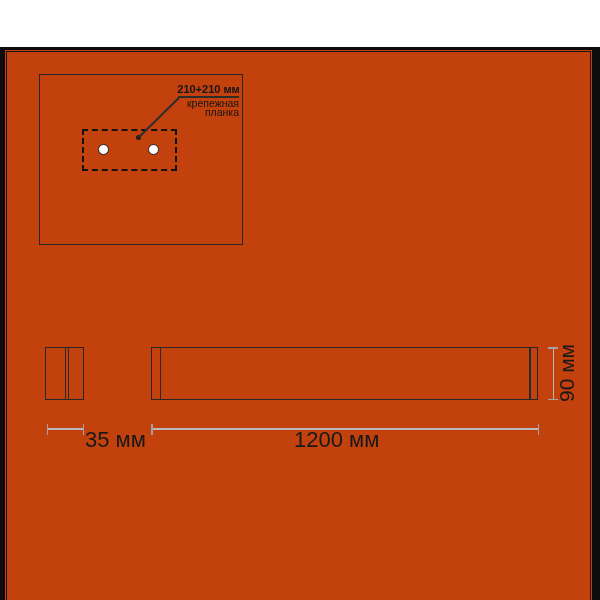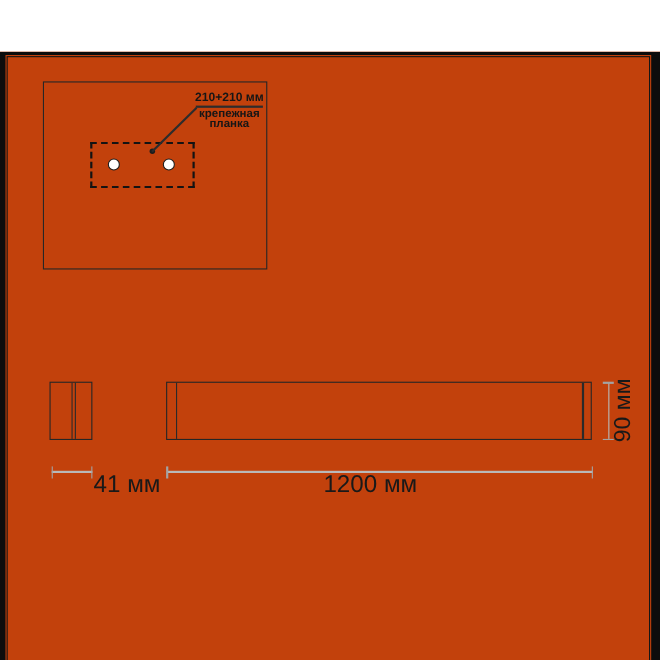--- a/index.html
+++ b/index.html
@@ -62,22 +62,22 @@
     background: #2c2c2c;
   }
   .annotation-dim {
     left: 173px; top: 35px; width: 69px;
     text-align: center;
     font-size: 11px; font-weight: 700; line-height: 13px;
     color: #161616; white-space: nowrap;
   }
   .annotation-part {
     left: 177px; top: 50.5px; width: 61px;
-    text-align: center;
-    font-size: 10.5px; font-weight: 700; line-height: 9.5px;
+    text-align: right;
+    font-size: 10.5px; font-weight: 400; line-height: 9.5px;
     color: #161616;
   }
   .annotation-part span { display: block; }
 
   
   .side-view {
     left: 45px; top: 300px; width: 39px; height: 53px;
     border: 1.5px solid #262626;
   }
   .seam-v {
@@ -155,21 +155,21 @@
   </div>
 
   <div class="abs front-view">
     <div class="seam-v fv-seam-left"></div>
     <div class="seam-v fv-seam-right"></div>
   </div>
 
   <div class="abs dim-line-h depth-line"></div>
   <div class="abs tick-v depth-tick-l"></div>
   <div class="abs tick-v depth-tick-r"></div>
-  <div class="abs depth-label">41 мм</div>
+  <div class="abs depth-label">35 мм</div>
 
   <div class="abs dim-line-h width-line"></div>
   <div class="abs tick-v width-tick-l"></div>
   <div class="abs tick-v width-tick-r"></div>
   <div class="abs width-label">1200 мм</div>
 
   <div class="abs dim-line-v height-line"></div>
   <div class="abs tick-h height-tick-t"></div>
   <div class="abs tick-h height-tick-b"></div>
   <div class="abs height-label">90 мм</div>

